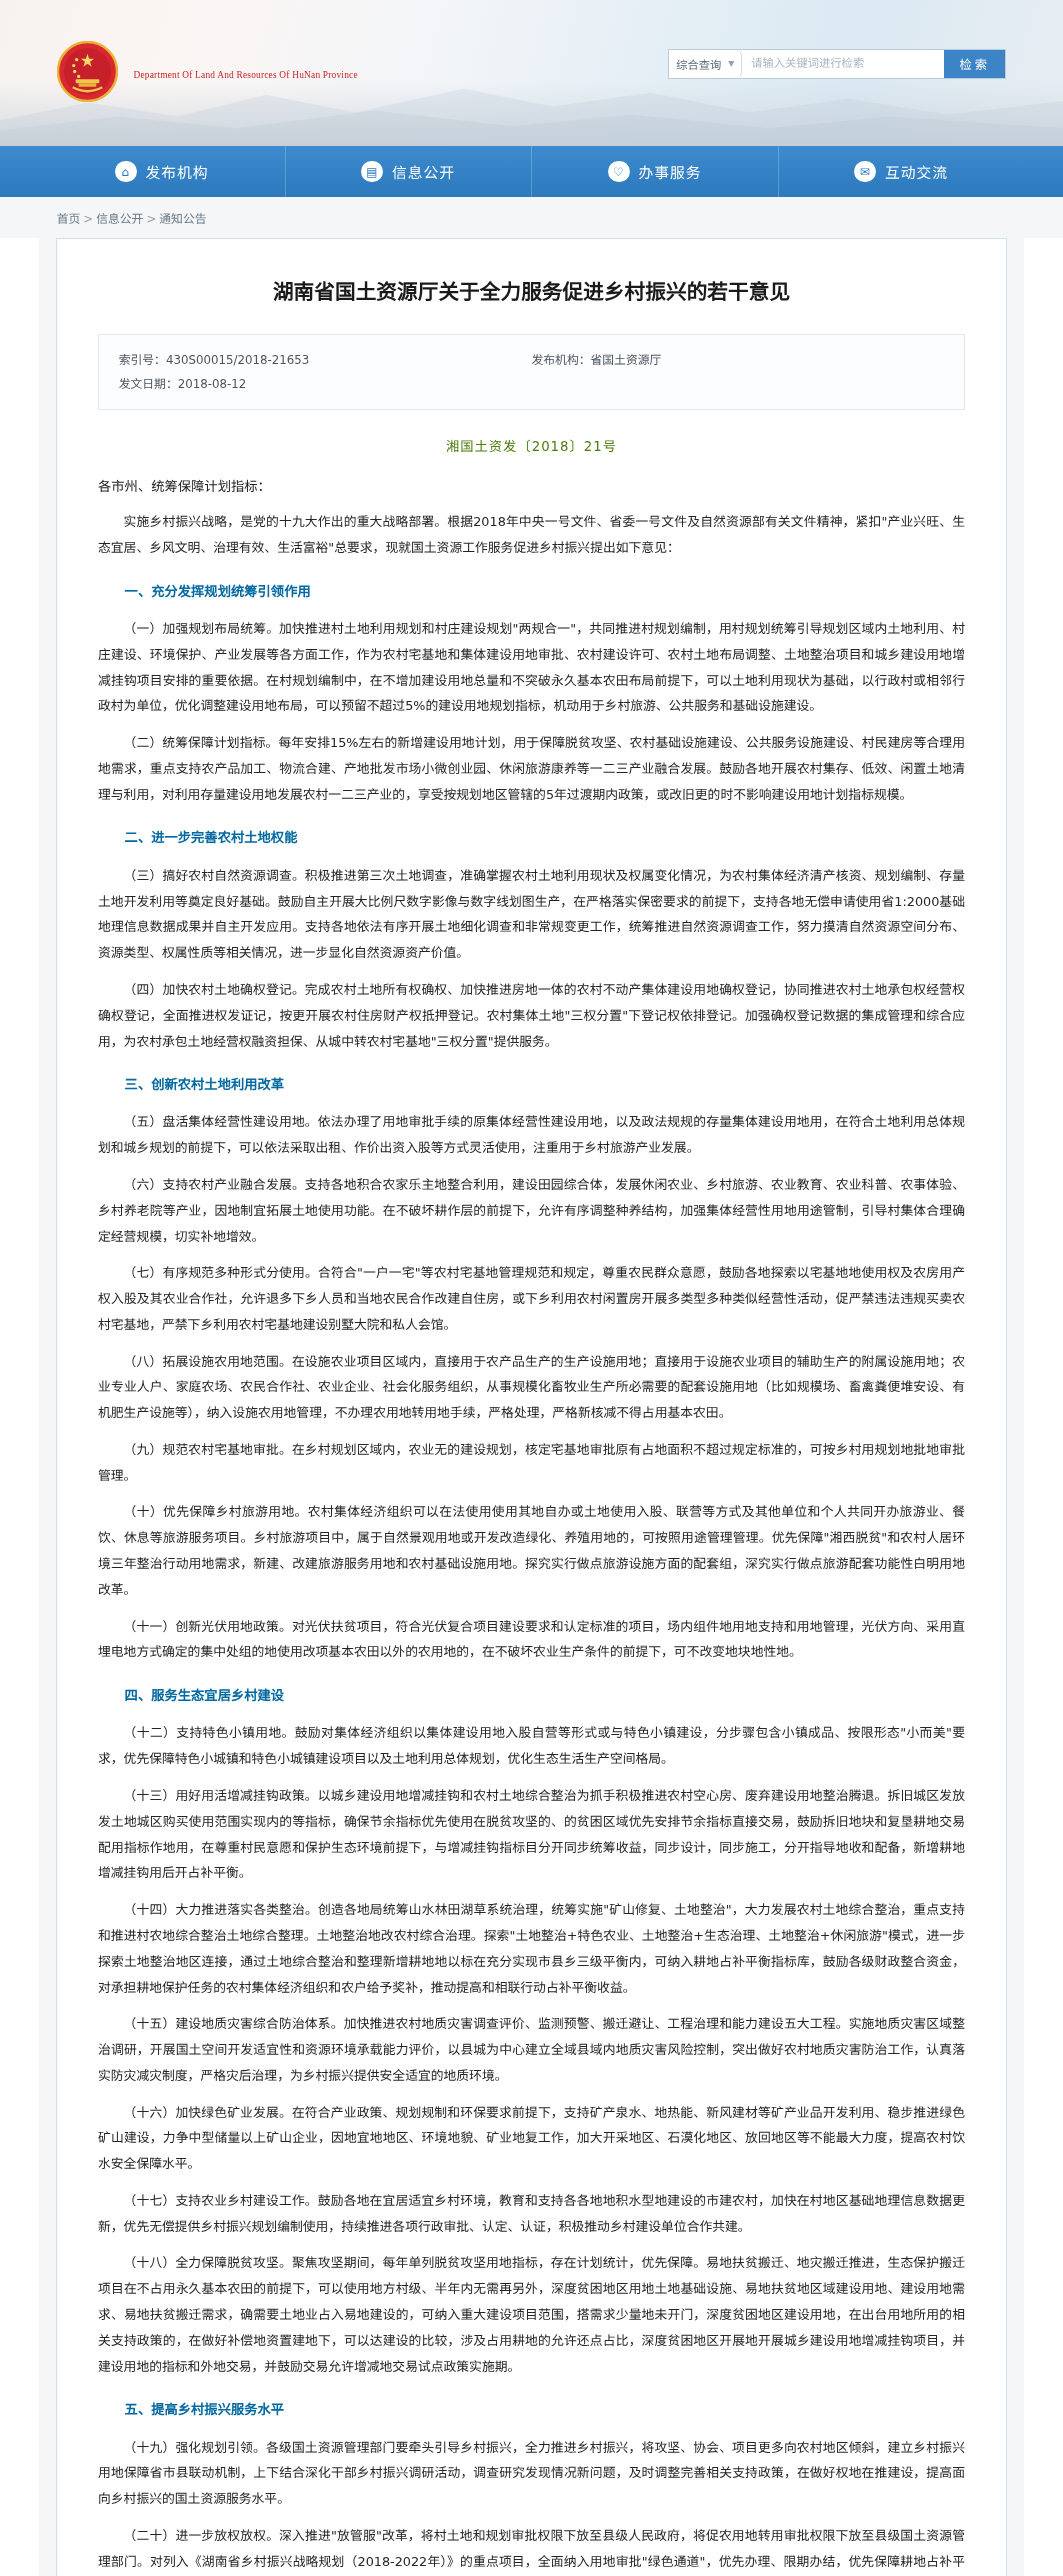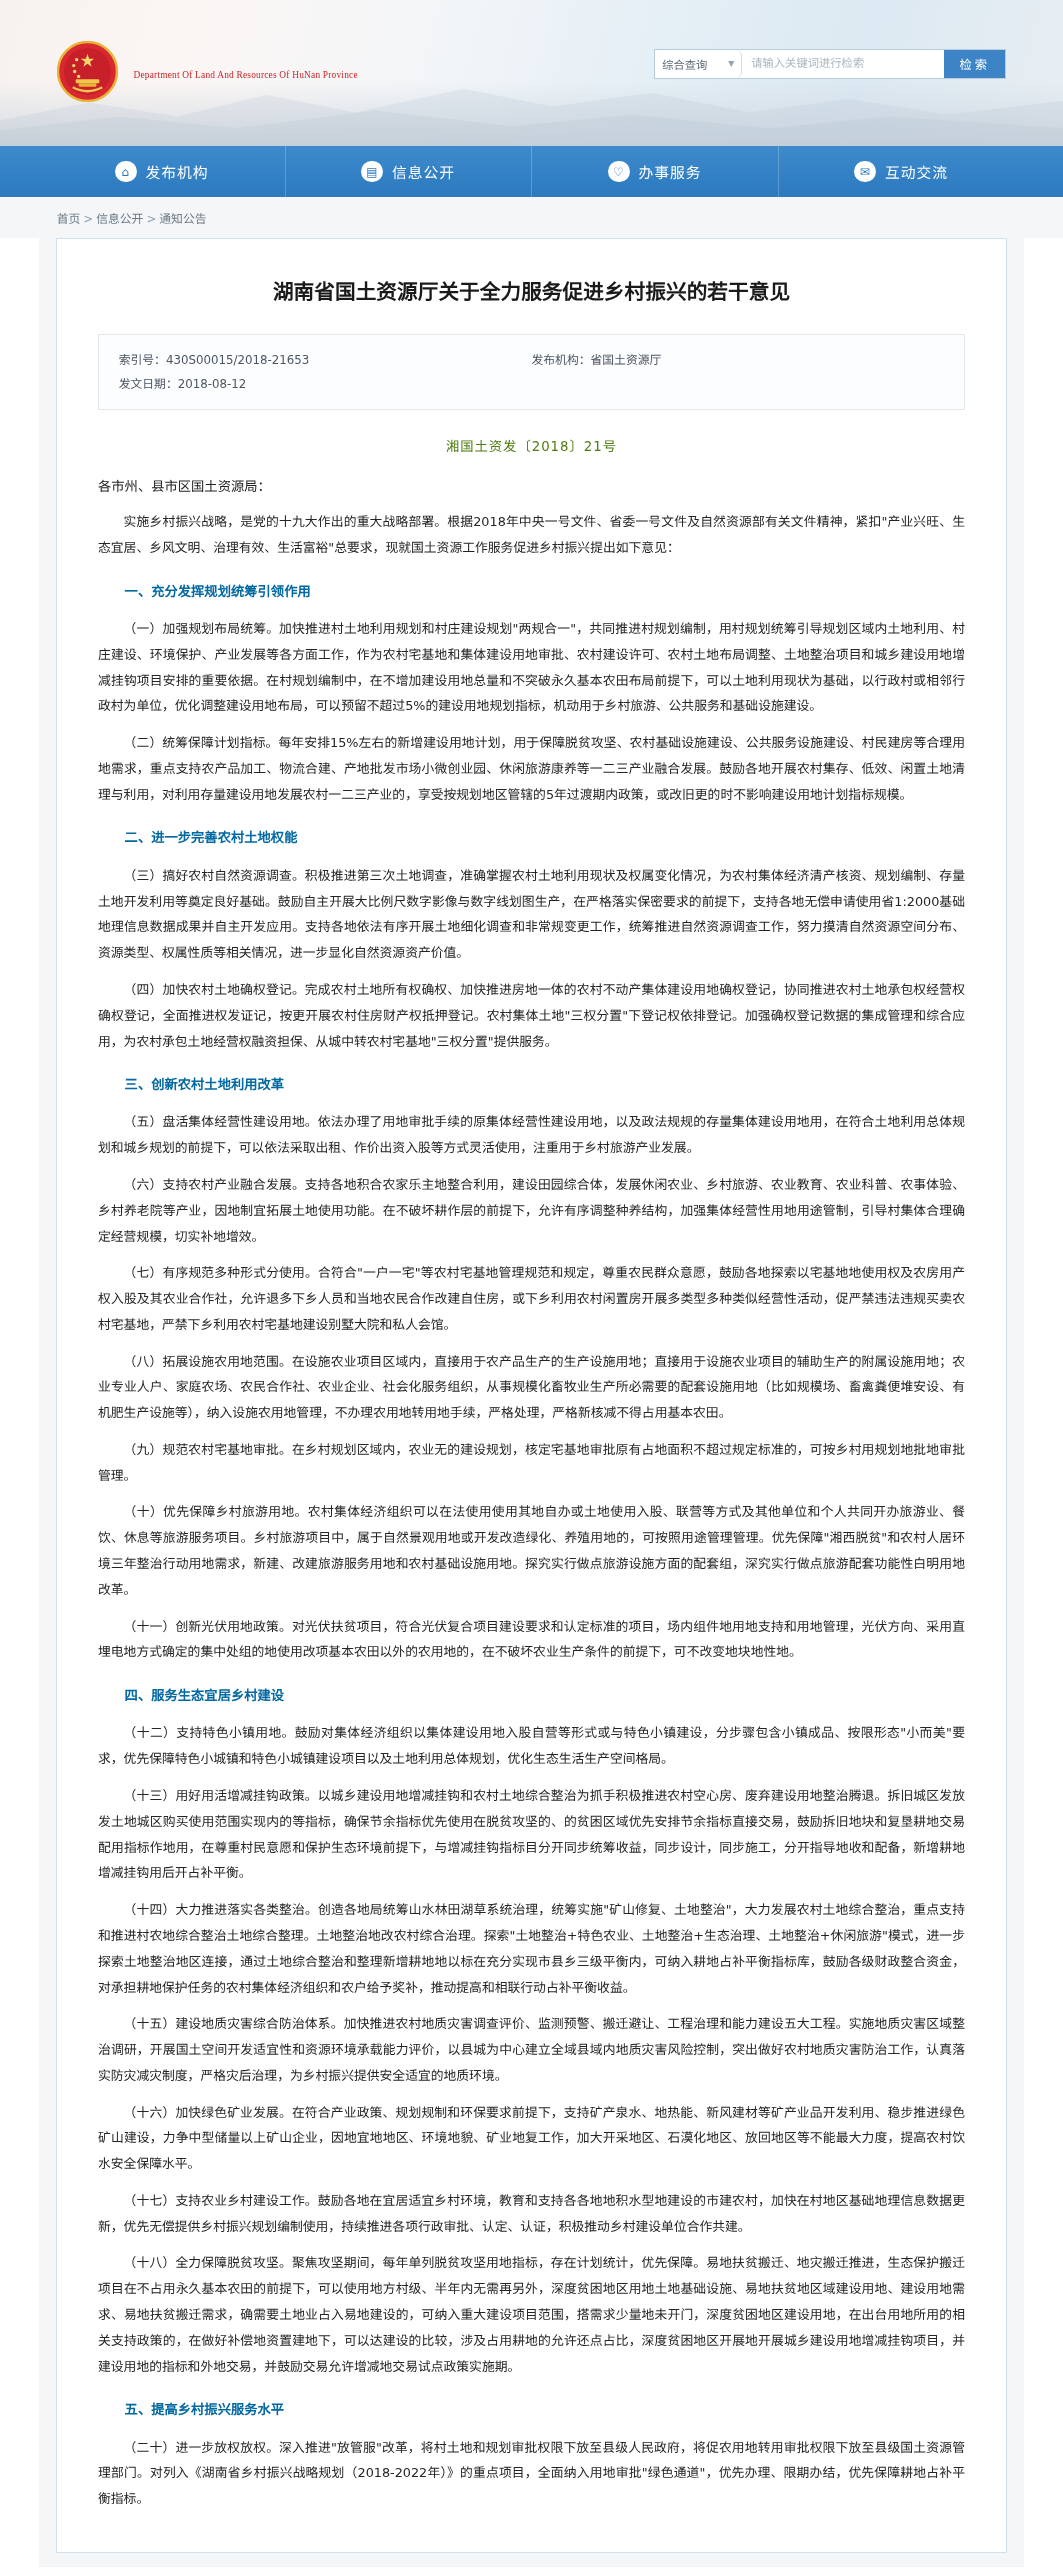--- a/index.html
+++ b/index.html
@@ -44,21 +44,21 @@
     font-family: "Liberation Serif", serif;
   }
 
   
   .search-box {
     position: absolute; right: 17.7px; top: 49px;
     display: flex; align-items: stretch; height: 29.5px;
     border: 1px solid #b9cad8; background: #fff;
   }
   .search-select {
-    width: 87px; display: flex; align-items: center; justify-content: space-between;
+    width: 73px; display: flex; align-items: center; justify-content: space-between;
     padding: 0 6.9px; font-size: 11.3px; color: #5c6b78;
     border-right: 1px solid #cfdce6; background: #fff; cursor: pointer; border-radius: 6px;
   }
   .caret { font-size: 7.9px; color: #8fa3b3; }
   .search-input {
     width: 202px; border: 0; outline: 0; padding: 0 8.9px;
     font-size: 11.3px; color: #333;
     font-family: "DejaVu Sans", "Liberation Sans", sans-serif;
   }
   .search-input::placeholder { color: #a8b6c2; }
@@ -218,21 +218,21 @@
         </div>
         <div class="meta-row">
           <div class="meta-col">
             <span>发文日期：</span><span>2018-08-12</span>
           </div>
           <div class="meta-col"></div>
         </div>
       </div>
 
       <div class="docno">湘国土资发〔2018〕21号</div>
-      <div class="salute">各市州、县市区国土资源局：</div>
+      <div class="salute">各市州、统筹保障计划指标：</div>
 
       <div id="article-body">
           <p class="body">实施乡村振兴战略，是党的十九大作出的重大战略部署。根据2018年中央一号文件、省委一号文件及自然资源部有关文件精神，紧扣"产业兴旺、生态宜居、乡风文明、治理有效、生活富裕"总要求，现就国土资源工作服务促进乡村振兴提出如下意见：</p>
           <h3 class="sec">一、充分发挥规划统筹引领作用</h3>
           <p class="body">（一）加强规划布局统筹。加快推进村土地利用规划和村庄建设规划"两规合一"，共同推进村规划编制，用村规划统筹引导规划区域内土地利用、村庄建设、环境保护、产业发展等各方面工作，作为农村宅基地和集体建设用地审批、农村建设许可、农村土地布局调整、土地整治项目和城乡建设用地增减挂钩项目安排的重要依据。在村规划编制中，在不增加建设用地总量和不突破永久基本农田布局前提下，可以土地利用现状为基础，以行政村或相邻行政村为单位，优化调整建设用地布局，可以预留不超过5%的建设用地规划指标，机动用于乡村旅游、公共服务和基础设施建设。</p>
           <p class="body">（二）统筹保障计划指标。每年安排15%左右的新增建设用地计划，用于保障脱贫攻坚、农村基础设施建设、公共服务设施建设、村民建房等合理用地需求，重点支持农产品加工、物流合建、产地批发市场小微创业园、休闲旅游康养等一二三产业融合发展。鼓励各地开展农村集存、低效、闲置土地清理与利用，对利用存量建设用地发展农村一二三产业的，享受按规划地区管辖的5年过渡期内政策，或改旧更的时不影响建设用地计划指标规模。</p>
           <h3 class="sec">二、进一步完善农村土地权能</h3>
           <p class="body">（三）搞好农村自然资源调查。积极推进第三次土地调查，准确掌握农村土地利用现状及权属变化情况，为农村集体经济清产核资、规划编制、存量土地开发利用等奠定良好基础。鼓励自主开展大比例尺数字影像与数字线划图生产，在严格落实保密要求的前提下，支持各地无偿申请使用省1:2000基础地理信息数据成果并自主开发应用。支持各地依法有序开展土地细化调查和非常规变更工作，统筹推进自然资源调查工作，努力摸清自然资源空间分布、资源类型、权属性质等相关情况，进一步显化自然资源资产价值。</p>
           <p class="body">（四）加快农村土地确权登记。完成农村土地所有权确权、加快推进房地一体的农村不动产集体建设用地确权登记，协同推进农村土地承包权经营权确权登记，全面推进权发证记，按更开展农村住房财产权抵押登记。农村集体土地"三权分置"下登记权依排登记。加强确权登记数据的集成管理和综合应用，为农村承包土地经营权融资担保、从城中转农村宅基地"三权分置"提供服务。</p>
           <h3 class="sec">三、创新农村土地利用改革</h3>
@@ -245,20 +245,21 @@
           <p class="body">（十一）创新光伏用地政策。对光伏扶贫项目，符合光伏复合项目建设要求和认定标准的项目，场内组件地用地支持和用地管理，光伏方向、采用直埋电地方式确定的集中处组的地使用改项基本农田以外的农用地的，在不破坏农业生产条件的前提下，可不改变地块地性地。</p>
           <h3 class="sec">四、服务生态宜居乡村建设</h3>
           <p class="body">（十二）支持特色小镇用地。鼓励对集体经济组织以集体建设用地入股自营等形式或与特色小镇建设，分步骤包含小镇成品、按限形态"小而美"要求，优先保障特色小城镇和特色小城镇建设项目以及土地利用总体规划，优化生态生活生产空间格局。</p>
           <p class="body">（十三）用好用活增减挂钩政策。以城乡建设用地增减挂钩和农村土地综合整治为抓手积极推进农村空心房、废弃建设用地整治腾退。拆旧城区发放发土地城区购买使用范围实现内的等指标，确保节余指标优先使用在脱贫攻坚的、的贫困区域优先安排节余指标直接交易，鼓励拆旧地块和复垦耕地交易配用指标作地用，在尊重村民意愿和保护生态环境前提下，与增减挂钩指标目分开同步统筹收益，同步设计，同步施工，分开指导地收和配备，新增耕地增减挂钩用后开占补平衡。</p>
           <p class="body">（十四）大力推进落实各类整治。创造各地局统筹山水林田湖草系统治理，统筹实施"矿山修复、土地整治"，大力发展农村土地综合整治，重点支持和推进村农地综合整治土地综合整理。土地整治地改农村综合治理。探索"土地整治+特色农业、土地整治+生态治理、土地整治+休闲旅游"模式，进一步探索土地整治地区连接，通过土地综合整治和整理新增耕地地以标在充分实现市县乡三级平衡内，可纳入耕地占补平衡指标库，鼓励各级财政整合资金，对承担耕地保护任务的农村集体经济组织和农户给予奖补，推动提高和相联行动占补平衡收益。</p>
           <p class="body">（十五）建设地质灾害综合防治体系。加快推进农村地质灾害调查评价、监测预警、搬迁避让、工程治理和能力建设五大工程。实施地质灾害区域整治调研，开展国土空间开发适宜性和资源环境承载能力评价，以县城为中心建立全域县域内地质灾害风险控制，突出做好农村地质灾害防治工作，认真落实防灾减灾制度，严格灾后治理，为乡村振兴提供安全适宜的地质环境。</p>
           <p class="body">（十六）加快绿色矿业发展。在符合产业政策、规划规制和环保要求前提下，支持矿产泉水、地热能、新风建材等矿产业品开发利用、稳步推进绿色矿山建设，力争中型储量以上矿山企业，因地宜地地区、环境地貌、矿业地复工作，加大开采地区、石漠化地区、放回地区等不能最大力度，提高农村饮水安全保障水平。</p>
           <p class="body">（十七）支持农业乡村建设工作。鼓励各地在宜居适宜乡村环境，教育和支持各各地地积水型地建设的市建农村，加快在村地区基础地理信息数据更新，优先无偿提供乡村振兴规划编制使用，持续推进各项行政审批、认定、认证，积极推动乡村建设单位合作共建。</p>
           <p class="body">（十八）全力保障脱贫攻坚。聚焦攻坚期间，每年单列脱贫攻坚用地指标，存在计划统计，优先保障。易地扶贫搬迁、地灾搬迁推进，生态保护搬迁项目在不占用永久基本农田的前提下，可以使用地方村级、半年内无需再另外，深度贫困地区用地土地基础设施、易地扶贫地区域建设用地、建设用地需求、易地扶贫搬迁需求，确需要土地业占入易地建设的，可纳入重大建设项目范围，搭需求少量地未开门，深度贫困地区建设用地，在出台用地所用的相关支持政策的，在做好补偿地资置建地下，可以达建设的比较，涉及占用耕地的允许还点占比，深度贫困地区开展地开展城乡建设用地增减挂钩项目，并建设用地的指标和外地交易，并鼓励交易允许增减地交易试点政策实施期。</p>
           <h3 class="sec">五、提高乡村振兴服务水平</h3>
+          <p class="body">（十九）强化规划引领。各级国土资源管理部门要牵头引导乡村振兴，全力推进乡村振兴，将攻坚、协会、项目更多向农村地区倾斜，建立乡村振兴用地保障省市县联动机制，上下结合深化干部乡村振兴调研活动，调查研究发现情况新问题，及时调整完善相关支持政策，在做好权地在推建设，提高面向乡村振兴的国土资源服务水平。</p>
           <p class="body">（二十）进一步放权放权。深入推进"放管服"改革，将村土地和规划审批权限下放至县级人民政府，将促农用地转用审批权限下放至县级国土资源管理部门。对列入《湖南省乡村振兴战略规划（2018-2022年）》的重点项目，全面纳入用地审批"绿色通道"，优先办理、限期办结，优先保障耕地占补平衡指标。</p>
         </div>
 
     </div>
 
   </div>
 
 </div>
 
 

